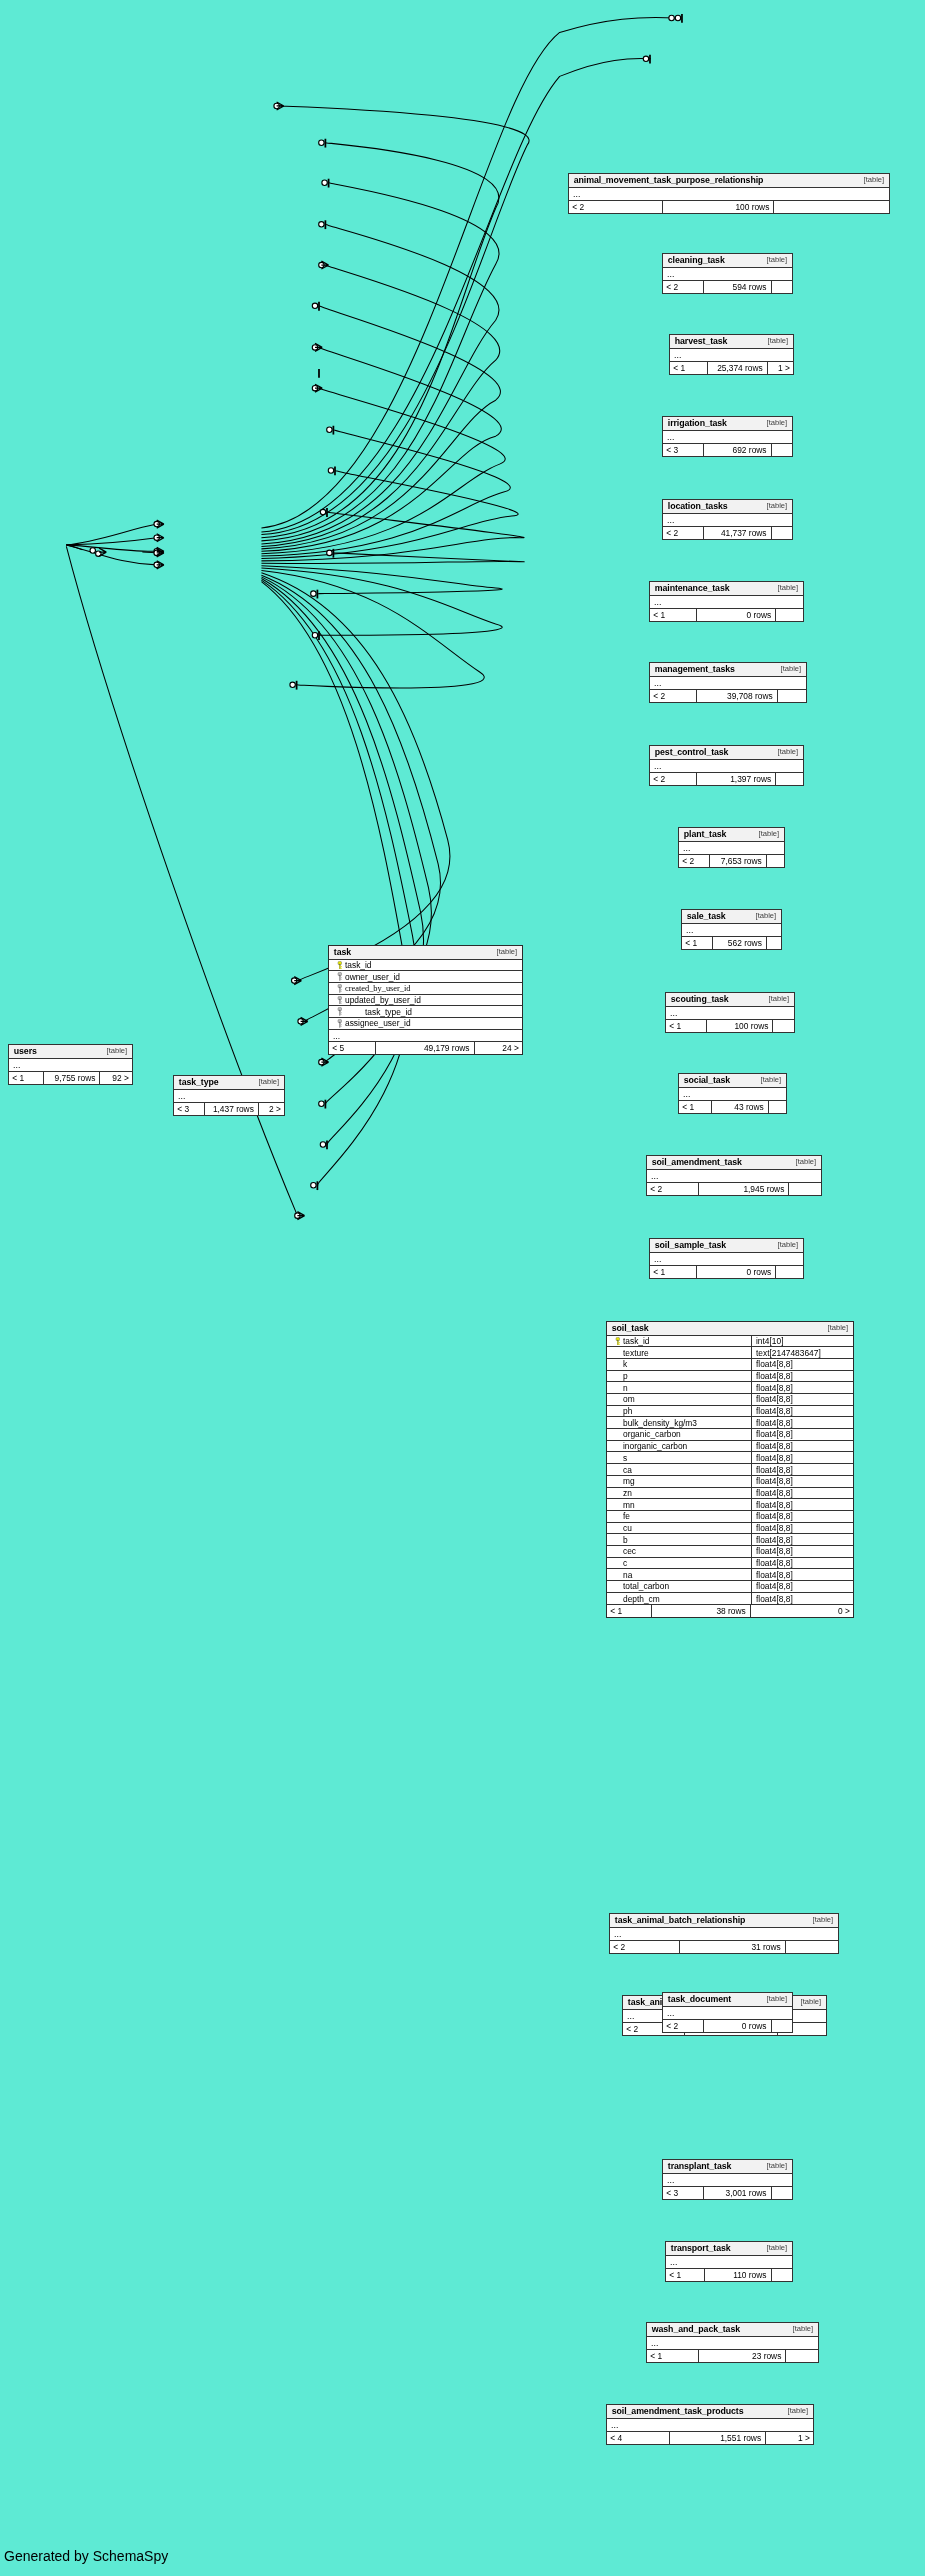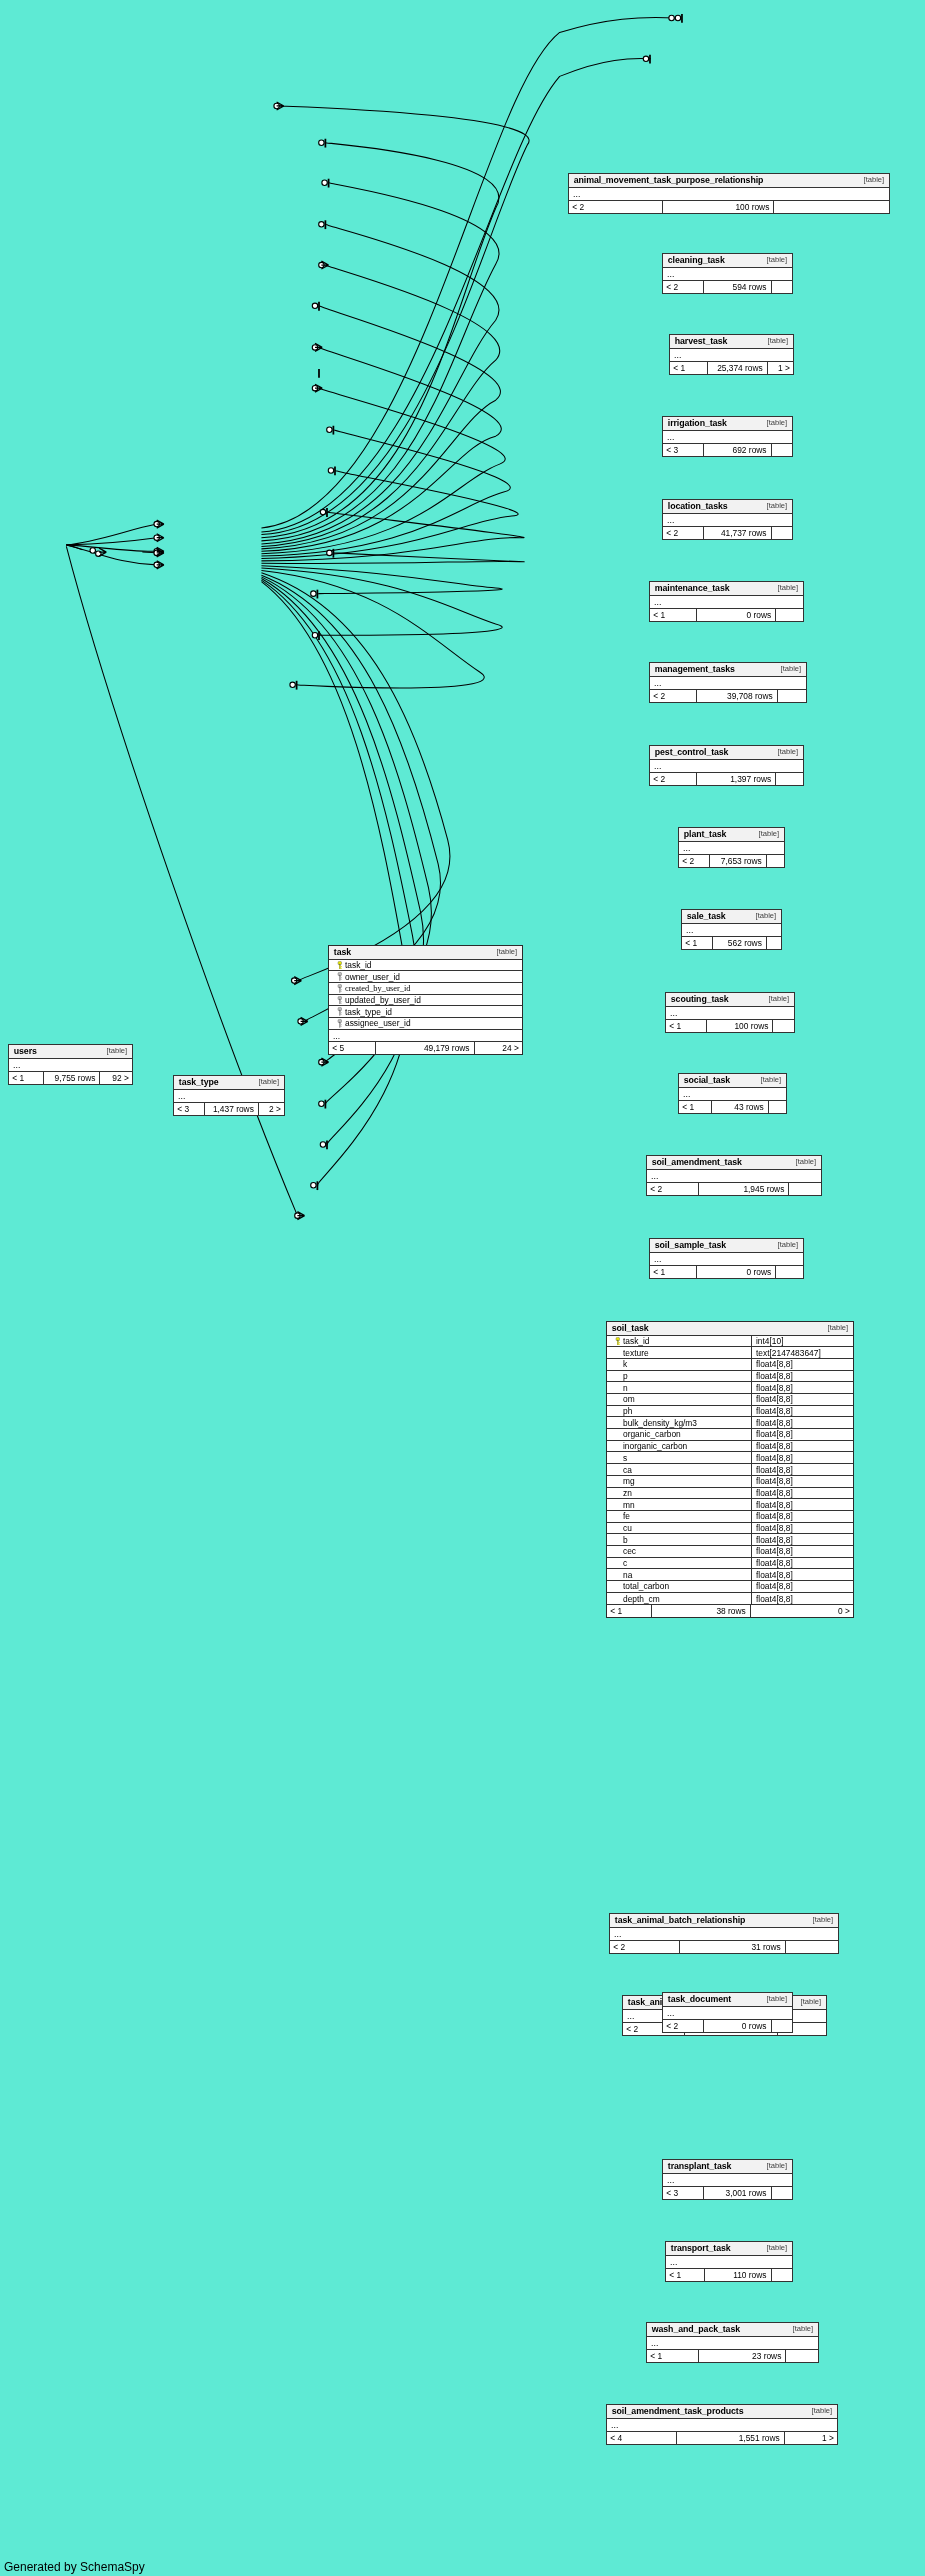--- a/index.html
+++ b/index.html
@@ -127,24 +127,23 @@
     overflow: hidden;
     white-space: nowrap;
   }
   .node-foot .fcell:last-child { border-right: none; }
   .fleft  { justify-content: flex-start; padding-left: 3.2px; }
   .fmid   { justify-content: flex-end;   padding-right: 4px; }
   .fright { justify-content: flex-end;   padding-right: 3.2px; }
 
   .credit {
     position: absolute;
-    font-size: 12px;
+    font-size: 14px;
     color: #000000;
     white-space: nowrap;
-    margin-top: 12px;
   }
 </style>
 </head>
 <body>
 
 <div id="canvas">
 
   <svg id="edges" viewBox="0 0 1157 3221" xmlns="http://www.w3.org/2000/svg">
     <defs>
       <g id="crowfoot">
@@ -537,21 +536,21 @@
         </div>
         <div class="node-body">
           <div class="ellipsis-row">...</div>
         </div>
         <div class="node-foot">
           <div class="fcell fleft" style="width:30.555555555555557%">&lt; 1</div>
           <div class="fcell fmid" style="width:50.92592592592593%">23 rows</div>
           <div class="fcell fright" style="width:18.51851851851852%"></div>
         </div>
       </div>
-      <div class="node" style="left: 606px; top: 2404px; width: 232px;">
+      <div class="node" style="left: 606px; top: 2404px; width: 208px;">
         <div class="node-title">
           <span class="tname">soil_amendment_task_products</span>
           <span class="ttag">[table]</span>
         </div>
         <div class="node-body">
           <div class="ellipsis-row">...</div>
         </div>
         <div class="node-foot">
           <div class="fcell fleft" style="width:30.344827586206897%">&lt; 4</div>
           <div class="fcell fmid" style="width:46.89655172413793%">1,551 rows</div>
@@ -640,21 +639,21 @@
                   <circle cx="3.5" cy="2.6" r="2.4" fill="#bfbfbf" stroke="#555" stroke-width="0.5"></circle>
                   <rect x="2.7" y="3.8" width="1.6" height="6.6" fill="#bfbfbf" stroke="#555" stroke-width="0.4"></rect>
                   <rect x="4.3" y="6.6" width="2.0" height="1.2" fill="#bfbfbf"></rect>
                   <rect x="4.3" y="8.8" width="1.6" height="1.1" fill="#bfbfbf"></rect>
                 </svg>
               </span>
               <span>updated_by_user_id</span>
             </div>
           </div>
           <div class="col-row">
-            <div class="col-name" style="flex:1 1 auto;">
+            <div class="col-name" style="flex:1 1 auto;gap:20px;">
               <span class="keyslot">
                 <svg class="key-icon" width="5.6" height="8.8" viewBox="0 0 7 11">
                   <circle cx="3.5" cy="2.6" r="2.4" fill="#bfbfbf" stroke="#555" stroke-width="0.5"></circle>
                   <rect x="2.7" y="3.8" width="1.6" height="6.6" fill="#bfbfbf" stroke="#555" stroke-width="0.4"></rect>
                   <rect x="4.3" y="6.6" width="2.0" height="1.2" fill="#bfbfbf"></rect>
                   <rect x="4.3" y="8.8" width="1.6" height="1.1" fill="#bfbfbf"></rect>
                 </svg>
               </span>
               <span>task_type_id</span>
             </div>

